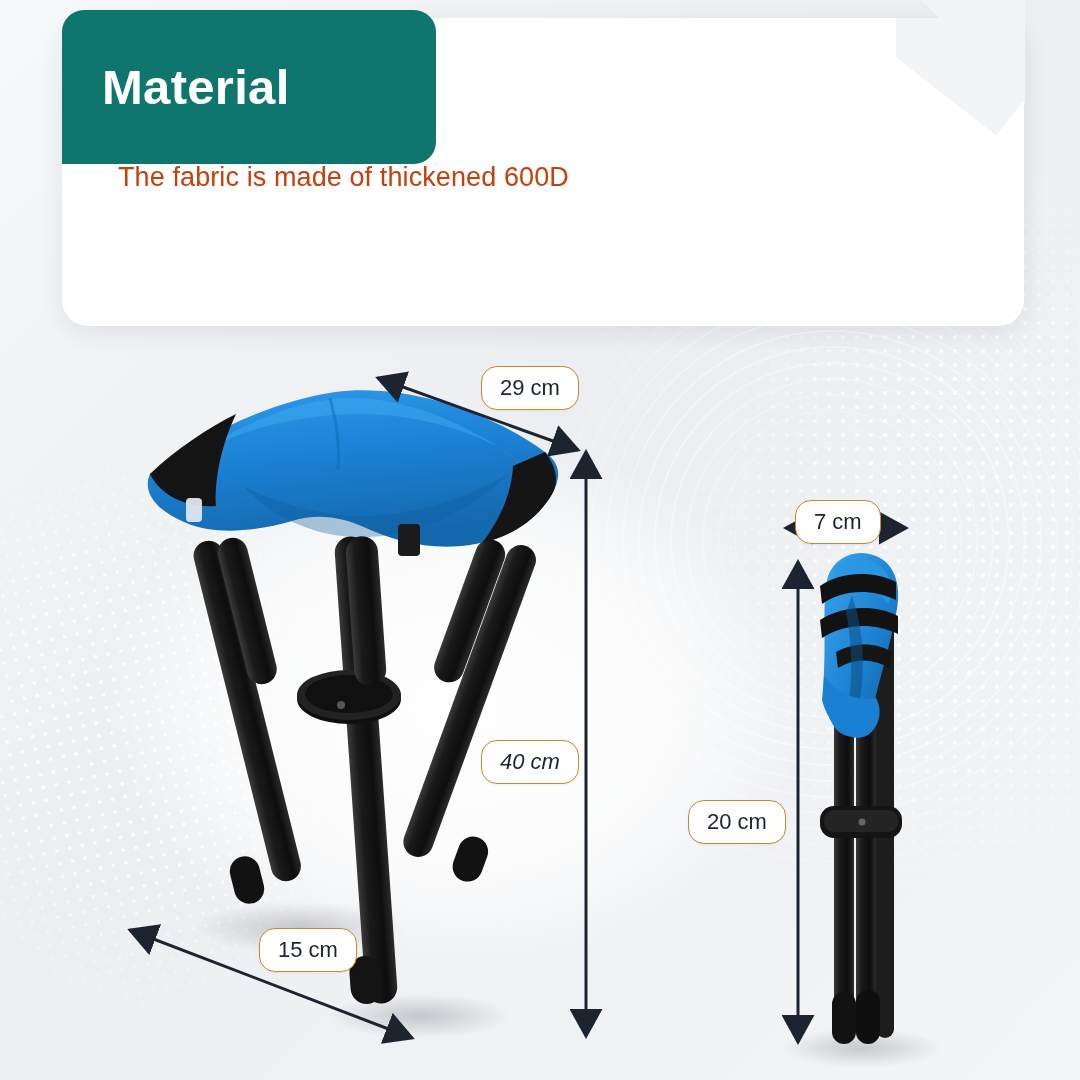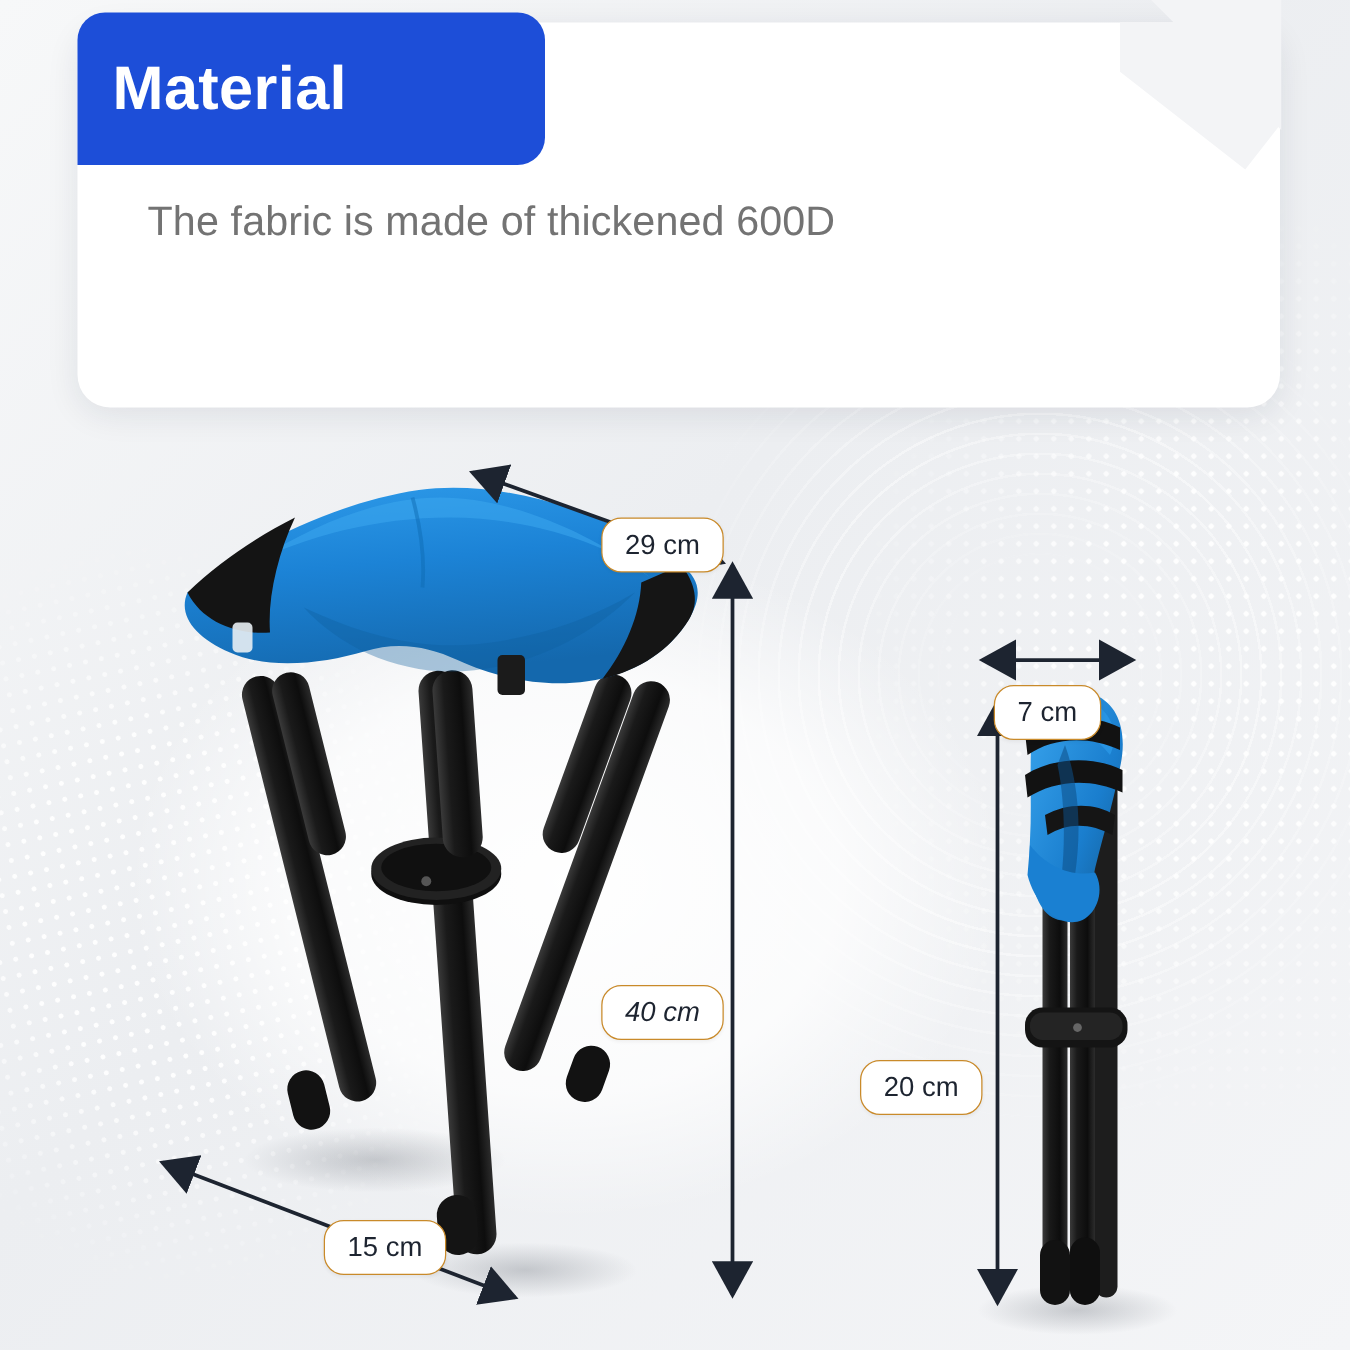--- a/index.html
+++ b/index.html
@@ -84,42 +84,42 @@
     position: absolute;
     right: -34px; top: -62px;
     width: 200px; height: 132px;
     background: #f3f4f6;
     transform: rotate(38deg);
   }
 
   #material-tab {
     position: absolute;
     left: 62px; top: 10px;
-    width: 374px; height: 122px;
-    background: #1d4ed8;
+    width: 374px; height: 154px;
+    background: #0f766e;
     border-radius: 22px 22px 22px 0;
     display: flex;
     align-items: center;
-    padding-left: 28px;
+    padding-left: 40px;
   }
   #material-tab-label {
     color: #ffffff;
     font-size: 49px;
     font-weight: 700;
     letter-spacing: .3px;
   }
 
   #header-body {
     position: absolute;
     left: 118px; top: 156px;
     width: 830px;
   }
   #header-body p {
-    color: #737373;
-    font-size: 33px;
+    color: #c2410c;
+    font-size: 27px;
     line-height: 42px;
     font-weight: 400;
     letter-spacing: .1px;
     white-space: nowrap;
   }
 
   
   #product-stage { position: absolute; inset: 0; }
   svg.stage { position: absolute; left: 0; top: 0; width: 1080px; height: 1080px; }
 
@@ -130,21 +130,20 @@
     border-radius: 16px;
     height: 44px;
     display: flex;
     align-items: center;
     justify-content: center;
     padding: 0 18px;
     color: #1d2430;
     font-size: 22px;
     font-weight: 500;
     box-shadow: 0 1px 3px rgba(0,0,0,.05);
-    margin-top: 48px;
   }
   #pill-29 { left: 481px; top: 366px; }
   #pill-40 { left: 481px; top: 740px; font-style: italic; }
   #pill-15 { left: 259px; top: 928px; }
   #pill-7  { left: 795px; top: 500px; }
   #pill-50 { left: 688px; top: 800px; }
 </style>
 </head>
 <body>
 

